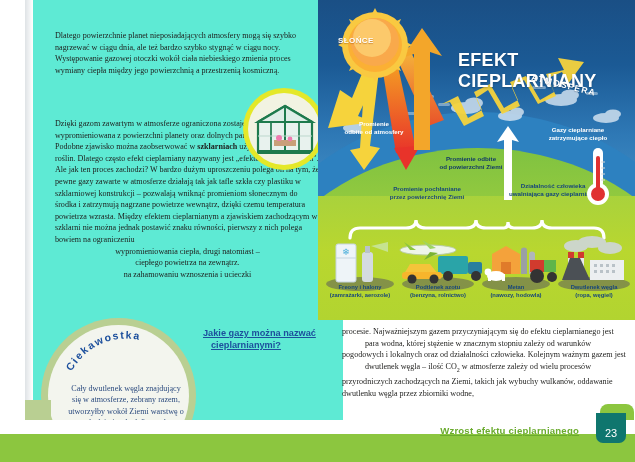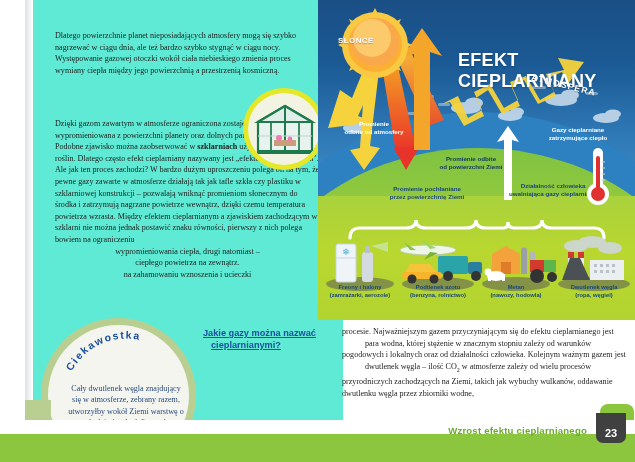--- a/index.html
+++ b/index.html
@@ -93,29 +93,29 @@
 
   
   .footer-bar{
     position:absolute;left:0;top:434px;width:635px;height:28px;
     background:#8cc63f;
   }
   .footer-white{
     position:absolute;left:0;top:420px;width:635px;height:14px;background:#fff;
   }
   .footer-label{
-    position:absolute;right:48px;top:425px;
+    position:absolute;right:56px;top:425px;
     color:#6aab2e;font-family:"Liberation Sans",sans-serif;
-    font-weight:bold;font-size:9.6px;letter-spacing:.2px;
+    font-weight:bold;font-size:9.6px;letter-spacing:.2px;text-decoration:underline;
   }
   .page-num{
     position:absolute;right:9px;top:413px;width:30px;height:30px;
-    background:#404040;border-radius:0 0 7px 7px;
+    background:#0f766e;border-radius:0 0 7px 7px;
     color:#fff;font-family:"Liberation Sans",sans-serif;
-    font-weight:bold;font-size:11px;
+    font-weight:normal;font-size:11px;
     display:flex;align-items:flex-end;justify-content:center;padding-bottom:4px;
     box-sizing:border-box;
   }
 
   
   .info{
     position:absolute;left:318px;top:0;width:317px;height:320px;
     overflow:hidden;
   }
   .sky{

